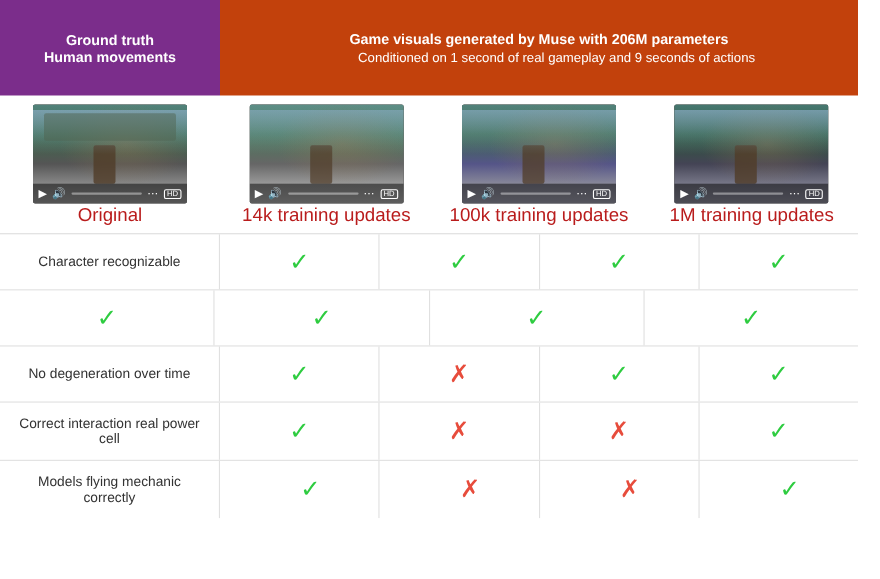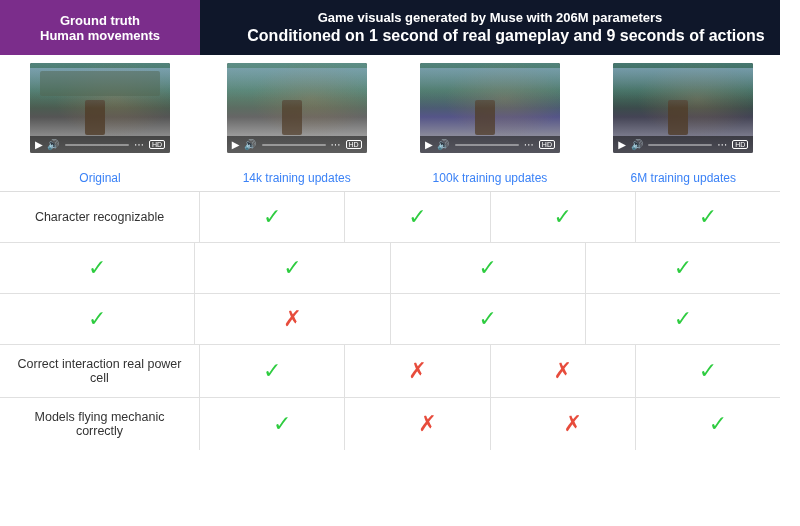--- a/index.html
+++ b/index.html
@@ -31,26 +31,26 @@
       text-align: center;
       font-weight: bold;
       font-size: 13px;
       padding: 10px 8px;
       display: flex;
       align-items: center;
       justify-content: center;
     }
     .header-right {
       flex: 1;
-      background: #0f172a;
+      background: #c2410c;
       color: #fff;
       text-align: center;
       font-weight: bold;
       font-size: 13px;
-      padding: 10px 8px;
+      padding: 28px 8px;
       display: flex;
       align-items: center;
       justify-content: center;
     }
 
     
     .video-row {
       display: flex;
       width: 100%;
       background: #fff;
@@ -125,23 +125,23 @@
       font-size: 10px;
     }
     .hd-badge {
       color: #fff;
       font-size: 7px;
       border: 1px solid #fff;
       padding: 0 2px;
       border-radius: 2px;
     }
     .video-label {
-      font-size: 12px;
-      color: #3b82f6;
-      margin-top: 18px;
+      font-size: 17px;
+      color: #b91c1c;
+      margin-top: 1px;
       text-align: center;
     }
 
     
     .table-section {
       width: 100%;
     }
     .table-row {
       display: flex;
       width: 100%;
@@ -192,21 +192,21 @@
   <div class="header-row">
     <div class="header-left">
       <div>
         <div>Ground truth</div>
         <div>Human movements</div>
       </div>
     </div>
     <div class="header-right">
       <div>
         <div>Game visuals generated by Muse with 206M parameters</div>
-        <div style="font-weight:bold; font-size:16px; margin-top:2px;margin-left:32px;">Conditioned on 1 second of real gameplay and 9 seconds of actions</div>
+        <div style="font-weight:normal; font-size:12px; margin-top:2px;margin-left:32px;">Conditioned on 1 second of real gameplay and 9 seconds of actions</div>
       </div>
     </div>
   </div>
 
   <div class="video-row">
 
     <div class="video-cell">
       <div class="video-thumb">
         <div class="video-scene">
           <div class="video-scene-overlay"></div>
@@ -278,21 +278,21 @@
         <div class="video-controls">
           <span class="play-btn">▶</span>
           <span class="vol-btn">🔊</span>
           <div class="progress-bar">
               <div class="progress-fill"></div>
             </div>
           <span class="more-btn">⋯</span>
           <span class="hd-badge">HD</span>
         </div>
       </div>
-      <div class="video-label">6M training updates</div>
+      <div class="video-label">1M training updates</div>
     </div>
   </div>
 
   <div class="table-section">
 
     <div class="table-row">
       <div class="row-label">Character recognizable</div>
       <div class="row-cell">
           <span class="check">✓</span>
         </div>
@@ -316,20 +316,21 @@
         </div>
       <div class="row-cell">
           <span class="check">✓</span>
         </div>
       <div class="row-cell">
           <span class="check">✓</span>
         </div>
     </div>
 
     <div class="table-row">
+      <div class="row-label">No degeneration over time</div>
       <div class="row-cell">
           <span class="check">✓</span>
         </div>
       <div class="row-cell">
           <span class="cross">✗</span>
         </div>
       <div class="row-cell">
           <span class="check">✓</span>
         </div>
       <div class="row-cell">

